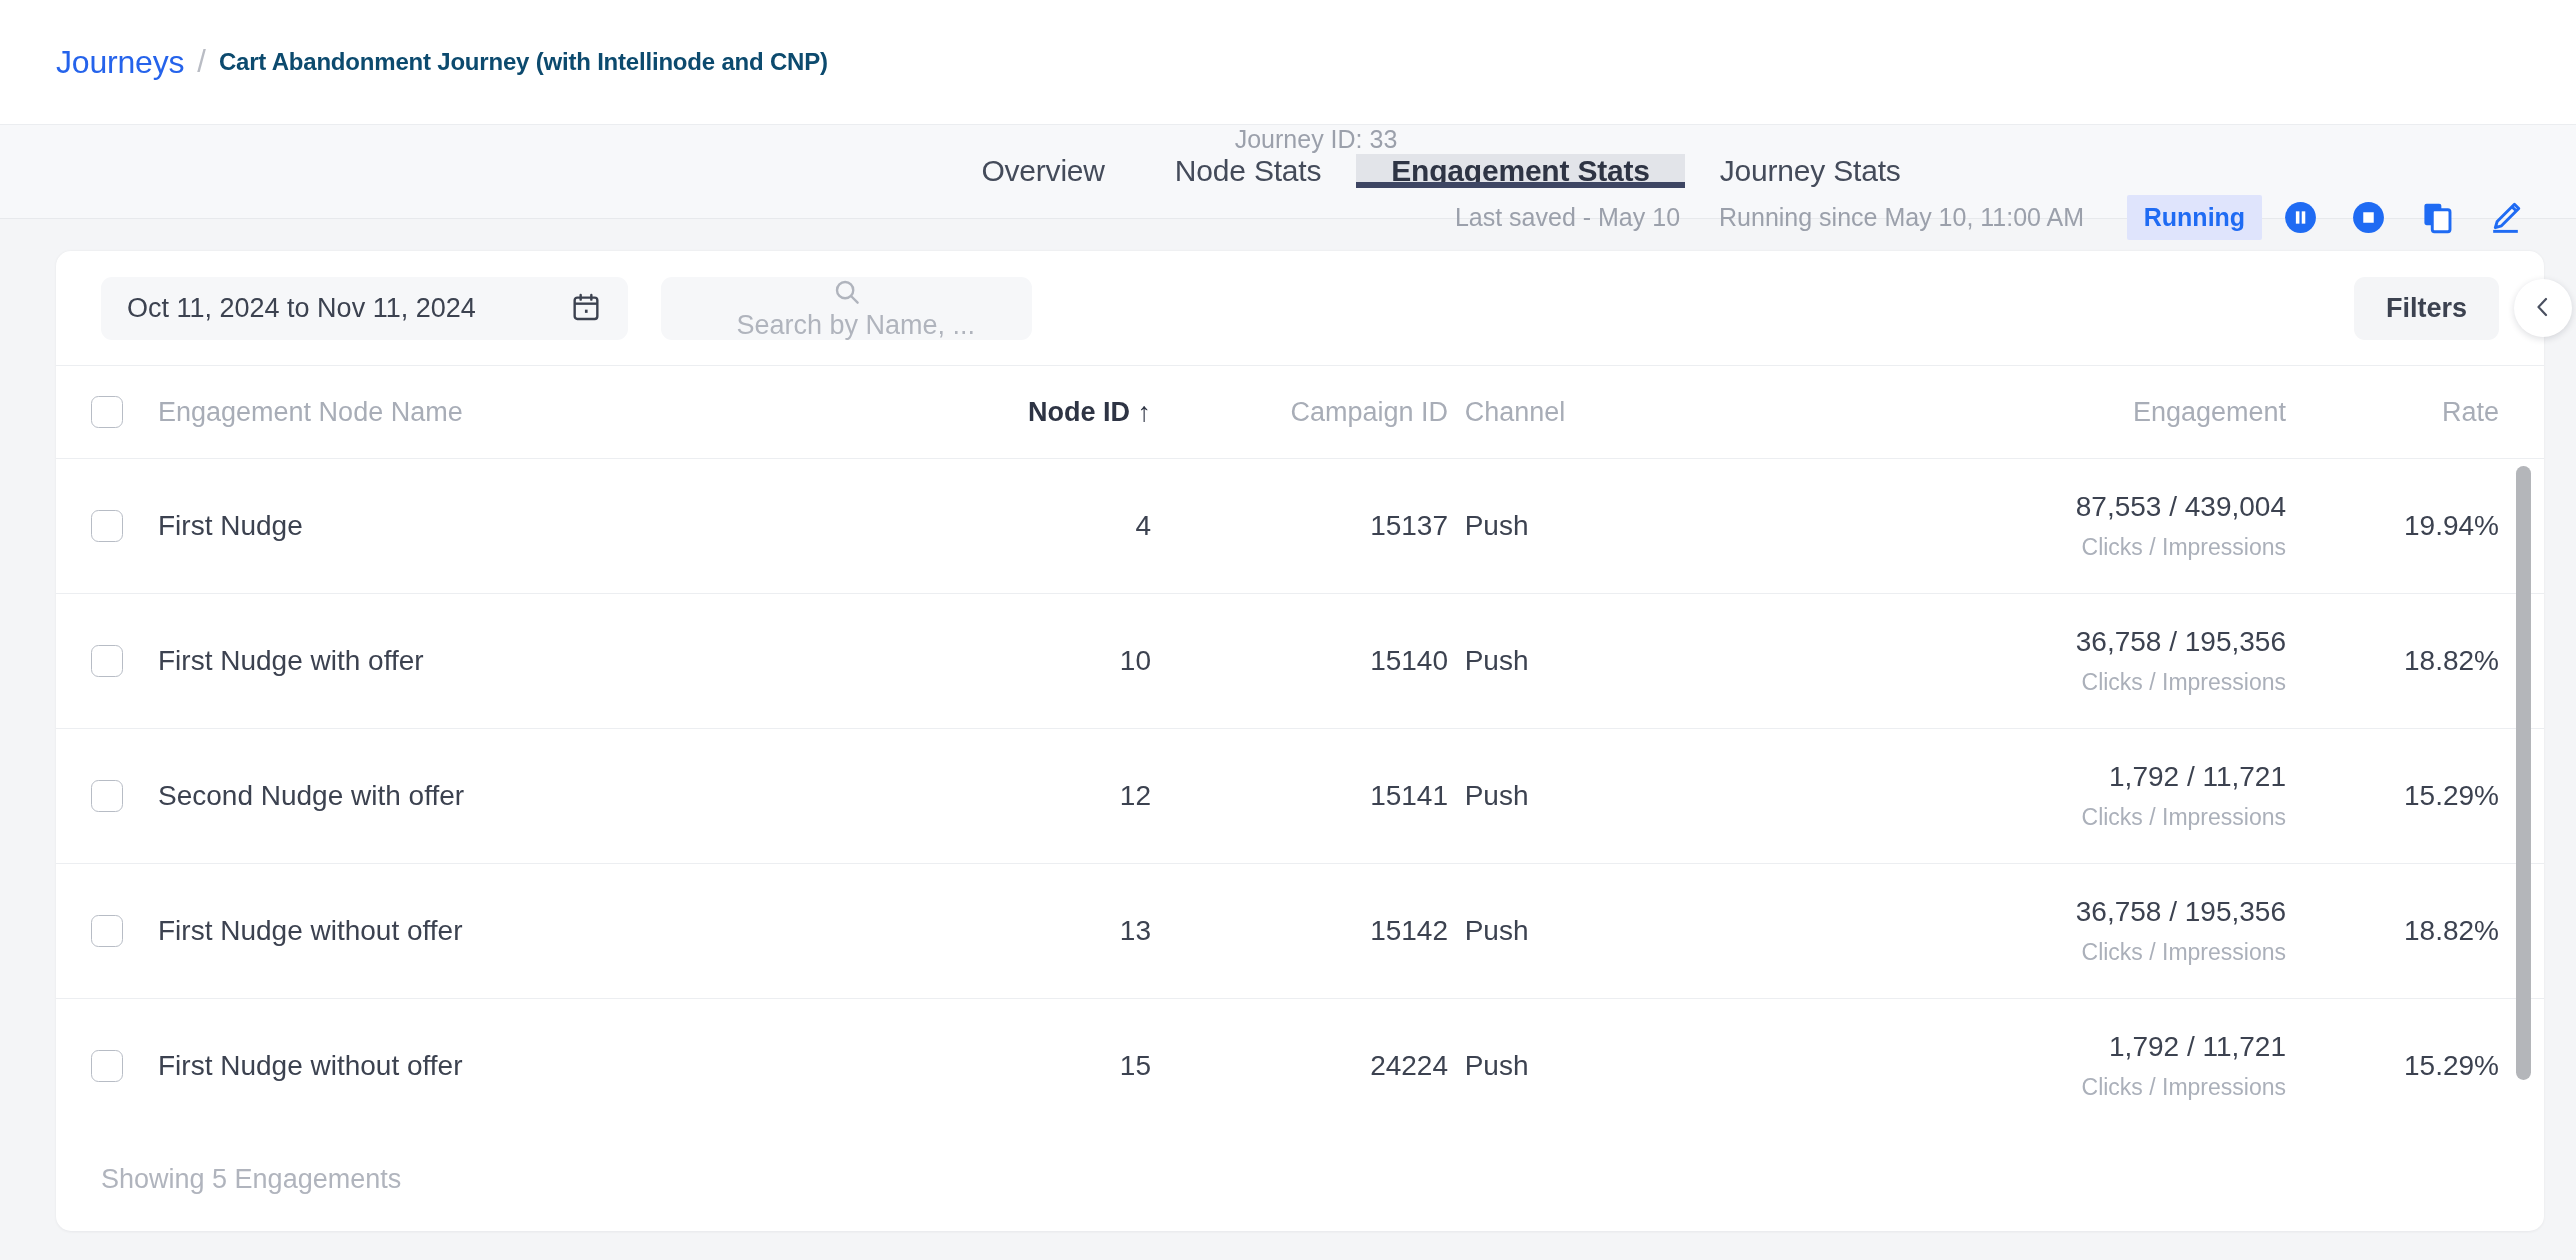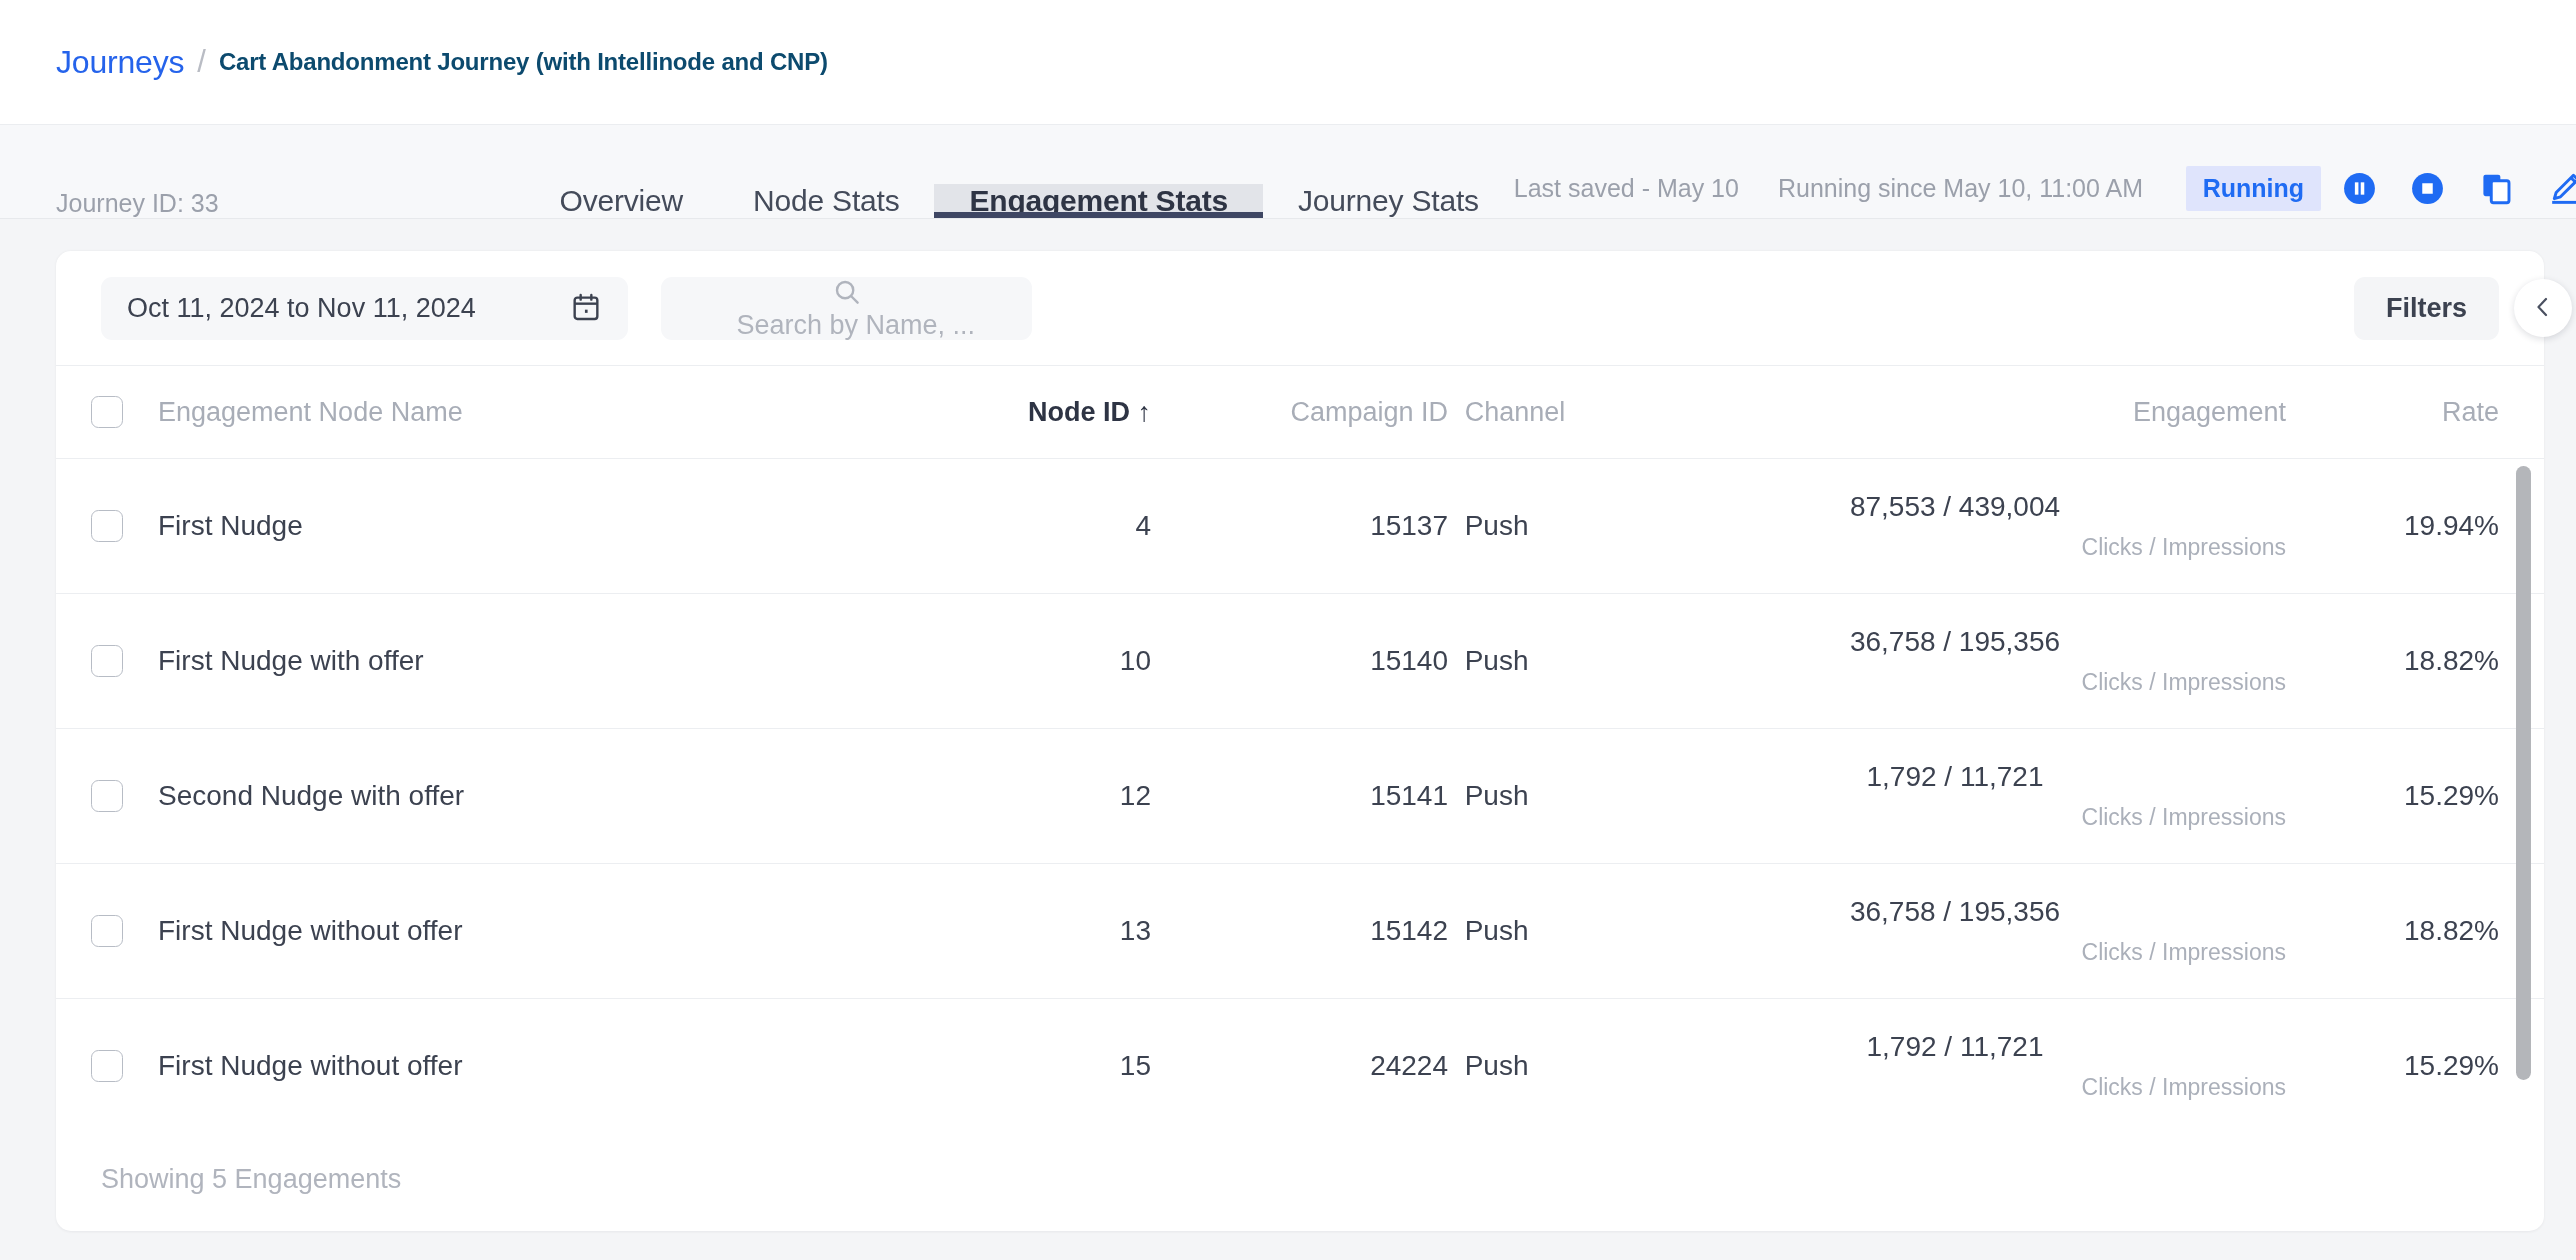--- a/index.html
+++ b/index.html
@@ -37,21 +37,22 @@
   }
 
   
   .tab-bar {
     position: relative;
     height: 95px;
     background: #f7f8fa;
     border-top: 0.9px solid #ebedf0;
     border-bottom: 0.9px solid #e7e9ec;
     display: flex;
-    align-items: flex-end;
+    align-items: center;
+    flex-direction: column;
   }
   .journey-id {
     display: flex;
     align-items: center;
     padding-left: 56px;
     font-size: 25px;
     color: #9ba0ab;
     white-space: nowrap;
   }
   .tabs {
@@ -260,21 +261,20 @@
   }
   .td {
     font-size: 28px;
     color: #3c4250;
     white-space: nowrap;
   }
   .eng-main {
     font-size: 28px;
     color: #3c4250;
     white-space: nowrap;
-    text-align: center;
   }
   .eng-sub {
     font-size: 23px;
     color: #abb0ba;
     margin-top: 11px;
     white-space: nowrap;
   }
 
   .vscrollbar {
     position: absolute;

